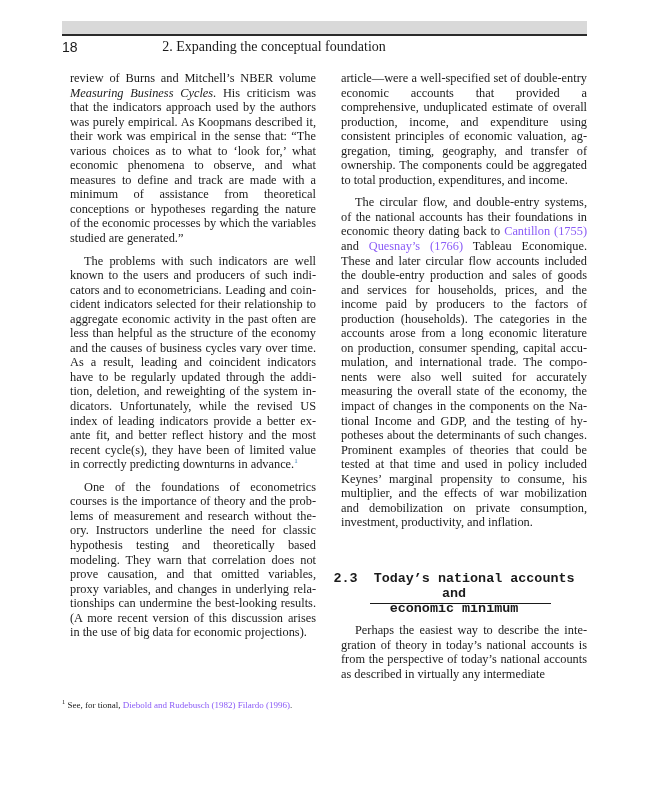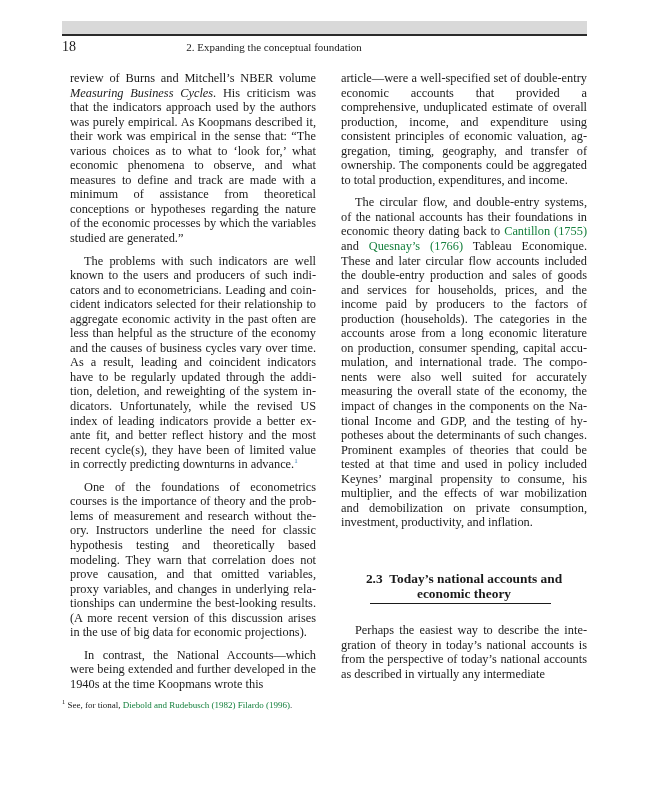--- a/index.html
+++ b/index.html
@@ -1,61 +1,60 @@
 <!DOCTYPE html>
 <html><head>
 <meta charset="utf-8">
 <style>
   html, body { margin:0; padding:0; background:#ffffff; }
   body { width:648px; height:800px; position:relative; overflow:hidden;
          font-family:"DejaVu Serif", "Liberation Serif", serif; color:#1a1a1a; }
   .band { position:absolute; left:62px; top:21px; width:525px; height:13px; background:#d9d9d9; }
   .band-rule { position:absolute; left:62px; top:34px; width:525px; height:2px; background:#2b2b2b; }
-  .page-num { position:absolute; left:62px; top:38px; font-family:Liberation Serif, serif; font-size:14px; line-height:18px; }
+  .page-num { position:absolute; left:62px; top:38px; font-family:Liberation Sans, sans-serif; font-size:14px; line-height:18px; }
   .running-head { position:absolute; left:0; width:548px; top:41px; text-align:center;
-                  font-family:"Liberation Serif", serif; font-size:11px; line-height:12px; }
+                  font-family:"Liberation Serif", serif; font-size:14px; line-height:12px; }
   .col { position:absolute; top:63px; width:262px; font-family:"Liberation Serif", serif;
          font-size:12.35px; line-height:14.55px; text-align:justify; hyphens:manual; }
   .col.left { left:62px; }
   .col.right { left:333px; }
   .col p { margin:8px; }
   .col p.indent { text-indent:14px; }
-  .link { color:#15803d; }
+  .link { color:#8b5cf6; }
   sup.fn { color:#2e7db8; font-size:7px; vertical-align:super; line-height:0; }
-  .section { position:absolute; left:333px; width:262px; top:571px; text-align:center;
-             font-family:Liberation Serif, serif; font-weight:bold; font-size:13.4px; line-height:15px; }
+  .section { position:absolute; left:323px; width:262px; top:571px; text-align:center;
+             font-family:Liberation Mono, monospace; font-weight:bold; font-size:13.4px; line-height:15px; }
   .section-rule { position:absolute; left:370px; top:603px; width:181px; height:1px; background:#1a1a1a; }
   .col.right2 { top:615px;font-family:Liberation Serif, serif; }
   .footnote { position:absolute; left:62px; top:699px; width:520px; font-family:"Liberation Serif", serif;
               font-size:9px; line-height:12px; }
   .footnote sup { font-size:6.5px; vertical-align:super; line-height:0; }
 </style>
 </head>
 <body>
 
 <div class="band"></div>
 <div class="band-rule"></div>
 <div class="page-num">18</div>
 <div class="running-head">2. Expanding the conceptual foundation</div>
 
 <div class="col left">
   <p><span>review of Burns and Mitchell’s NBER volume </span><em>Measuring Business Cycles</em><span>. His criticism was that the indicators approach used by the authors was purely empirical. As Koopmans described it, their work was empirical in the sense that: “The various choices as to what to ‘look for,’ what economic phenomena to observe, and what measures to define and track are made with a minimum of assistance from theoretical conceptions or hypotheses regarding the nature of the economic processes by which the variables studied are generated.”</span></p>
   <p class="indent"><span>The problems with such indicators are well known to the users and producers of such indi­cators and to econometricians. Leading and coin­cident indicators selected for their relationship to aggregate economic activity in the past often are less than helpful as the structure of the economy and the causes of business cycles vary over time. As a result, leading and coincident indicators have to be regularly updated through the addi­tion, deletion, and reweighting of the system in­dicators. Unfortunately, while the revised US index of leading indicators provide a better ex-ante fit, and better reflect history and the most recent cycle(s), they have been of limited value in correctly predicting downturns in advance.</span><sup class="fn">1</sup></p>
   <p class="indent">One of the foundations of econometrics courses is the importance of theory and the prob­lems of measurement and research without the­ory. Instructors underline the need for classic hypothesis testing and theoretically based modeling. They warn that correlation does not prove causation, and that omitted variables, proxy variables, and changes in underlying rela­tionships can undermine the best-looking re­sults. (A more recent version of this discussion arises in the use of big data for economic projections).</p>
-  <p class="indent">In contrast, the National Accounts—which were being extended and further developed in the 1940s at the time Koopmans wrote this</p>
 </div>
 
 <div class="col right">
   <p>article—were a well-specified set of double-entry economic accounts that provided a comprehensive, unduplicated estimate of overall production, income, and expenditure using consistent principles of economic valuation, ag­gregation, timing, geography, and transfer of ownership. The components could be aggre­gated to total production, expenditures, and income.</p>
   <p class="indent"><span>The circular flow, and double-entry systems, of the national accounts has their foundations in economic theory dating back to </span><span class="link">Cantillon (1755)</span><span> and </span><span class="link">Quesnay’s (1766)</span><span> Tableau Economi­que. These and later circular flow accounts included the double-entry production and sales of goods and services for households, prices, and the income paid by producers to the factors of production (households). The categories in the accounts arose from a long economic literature on production, consumer spending, capital accu­mulation, and international trade. The compo­nents were also well suited for accurately measuring the overall state of the economy, the impact of changes in the components on the Na­tional Income and GDP, and the testing of hy­potheses about the determinants of such changes. Prominent examples of theories that could be tested at that time and used in policy included Keynes’ marginal propensity to consume, his multiplier, and the effects of war mobilization and demobilization on private con­sumption, investment, productivity, and inflation.</span></p>
 </div>
 
 <div class="section">
   <div><span>2.3</span>&nbsp;&nbsp;<span>Today’s national accounts and</span></div>
-  <div>economic theory</div>
+  <div>economic minimum</div>
 </div>
 <div class="section-rule"></div>
 
 <div class="col right right2">
   <p class="indent">Perhaps the easiest way to describe the inte­gration of theory in today’s national accounts is from the perspective of today’s national accounts as described in virtually any intermediate</p>
 </div>
 
 <div class="footnote">
   <sup>1</sup>
   <span>See, for tional, </span><span class="link">Diebold and Rudebusch (1982)</span><span> </span><span class="link">Filardo (1996)</span><span>.</span>

